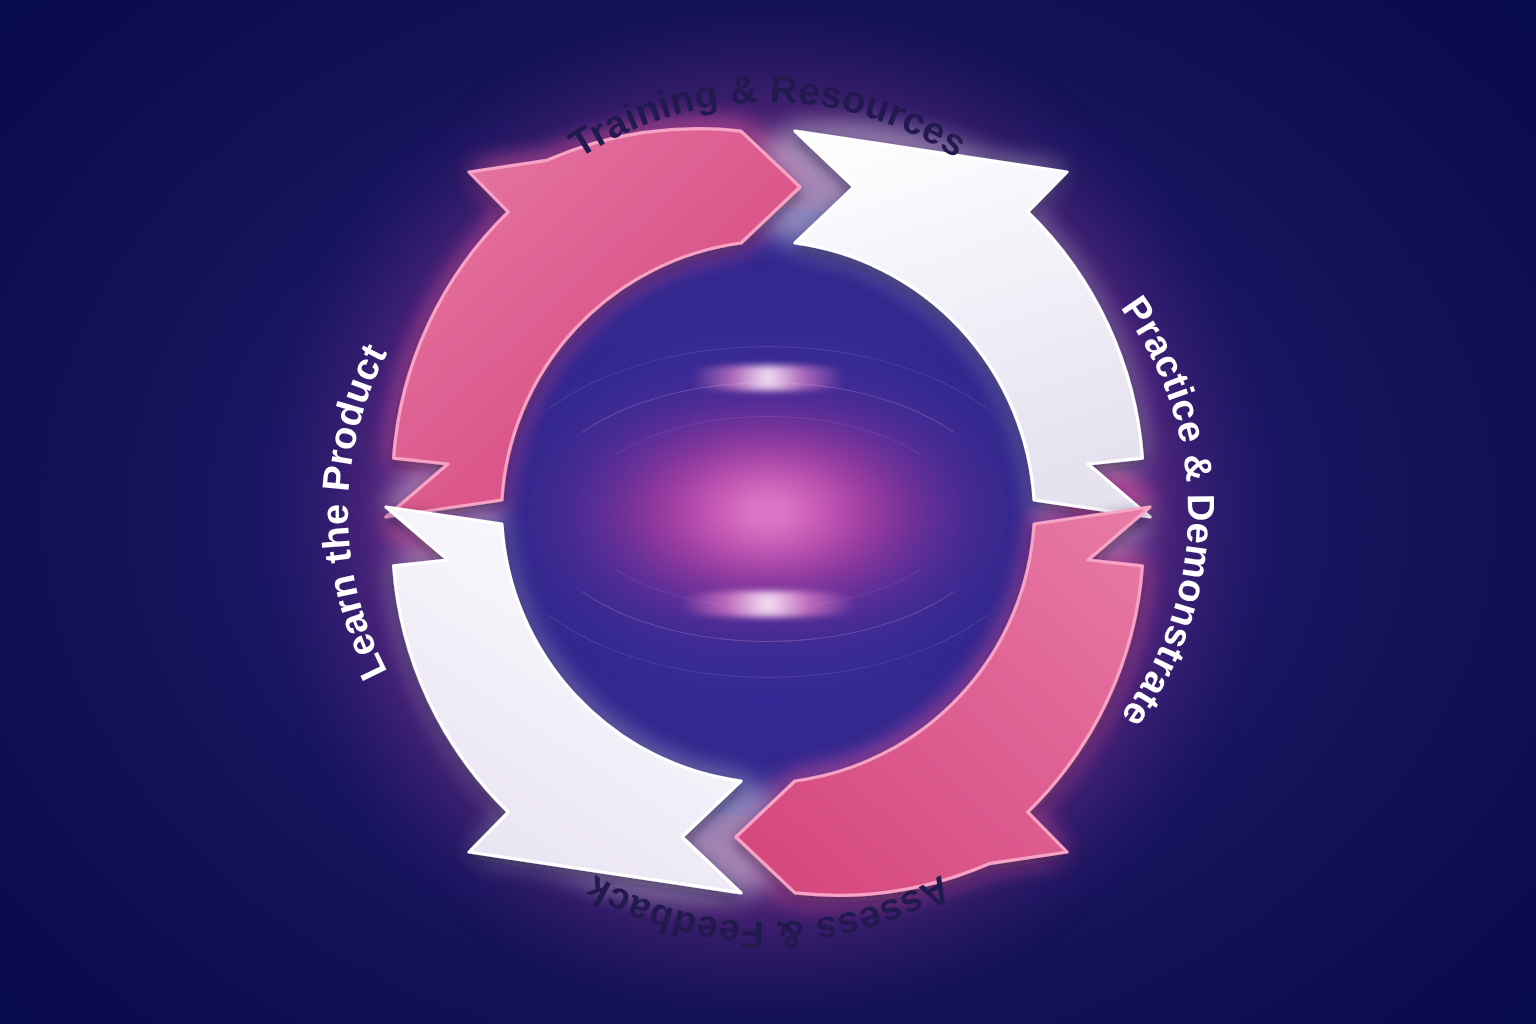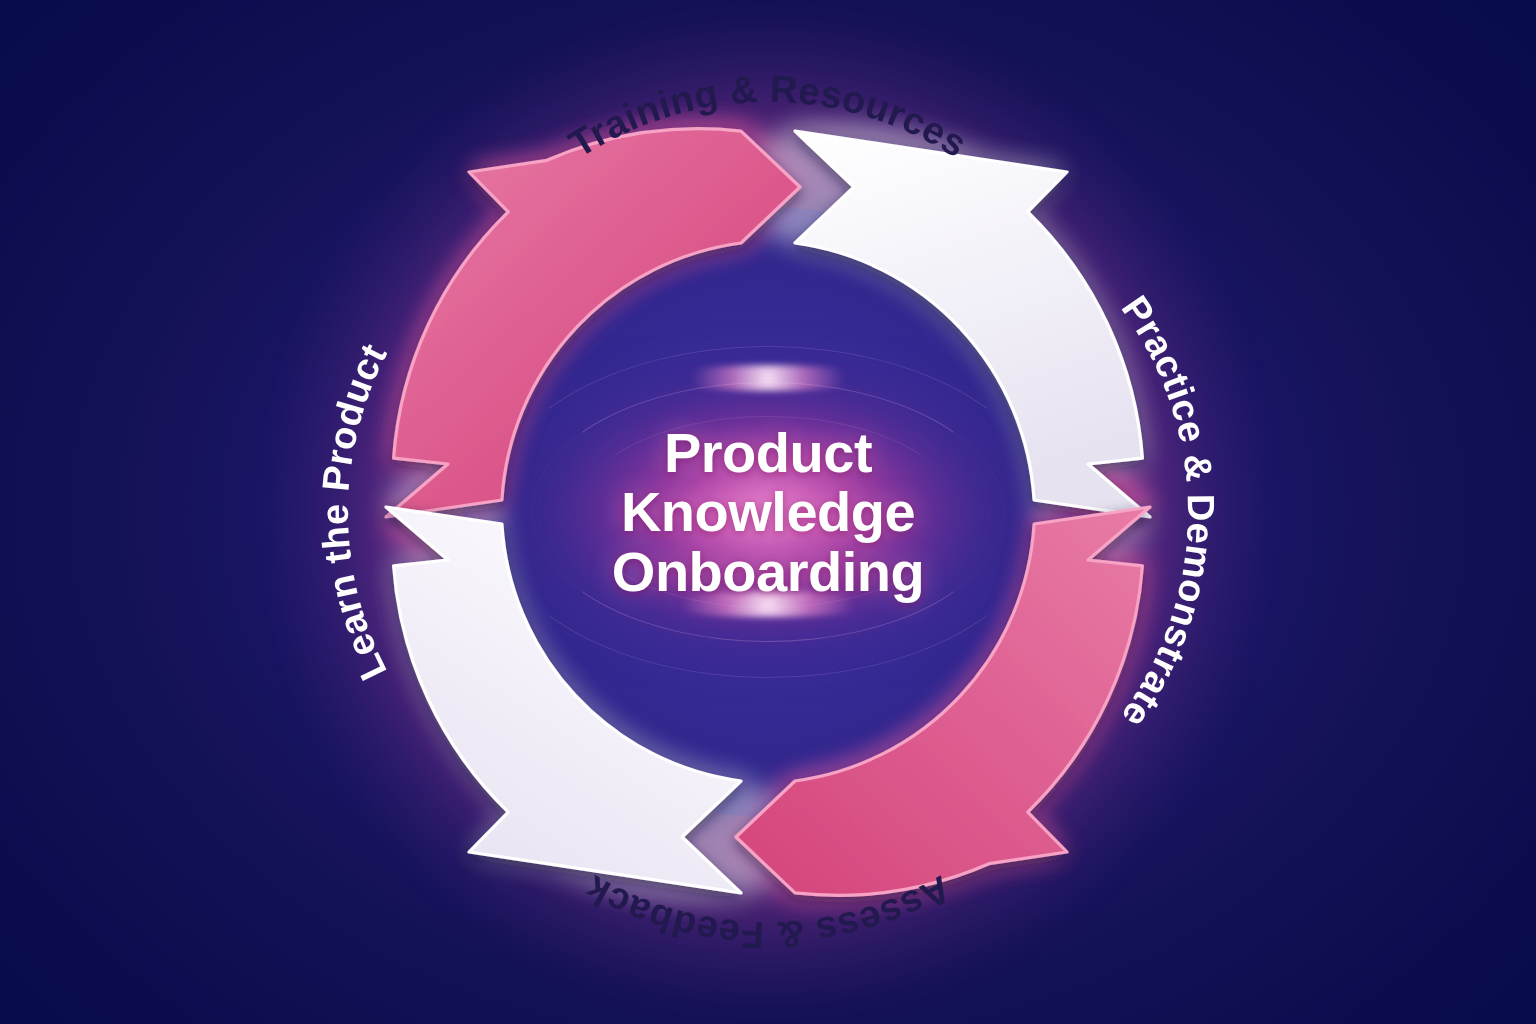--- a/index.html
+++ b/index.html
@@ -265,19 +265,14 @@
                A 382 382 0 0 0 508.30 812.10
                L 469.00 852.00
                L 547.00 863.70
                Z" fill="url(#gradWhite2)" stroke="#ffffff" stroke-width="3.2" stroke-linejoin="round" filter="url(#softShadow)"></path>
       <text font-family="'Liberation Sans', sans-serif" font-size="38" font-weight="bold" fill="#221a4e" letter-spacing="0.4">
         <textPath href="#pathSeg4" startOffset="50%" text-anchor="middle">Assess &amp; Feedback</textPath>
       </text>
     </g>
   </svg>
 
-  <div class="centre-title">
-    <span class="ln">Product</span>
-    <span class="ln">Knowledge</span>
-    <span class="ln">Onboarding</span>
-  </div>
 
 </div>
 
 </body></html>

